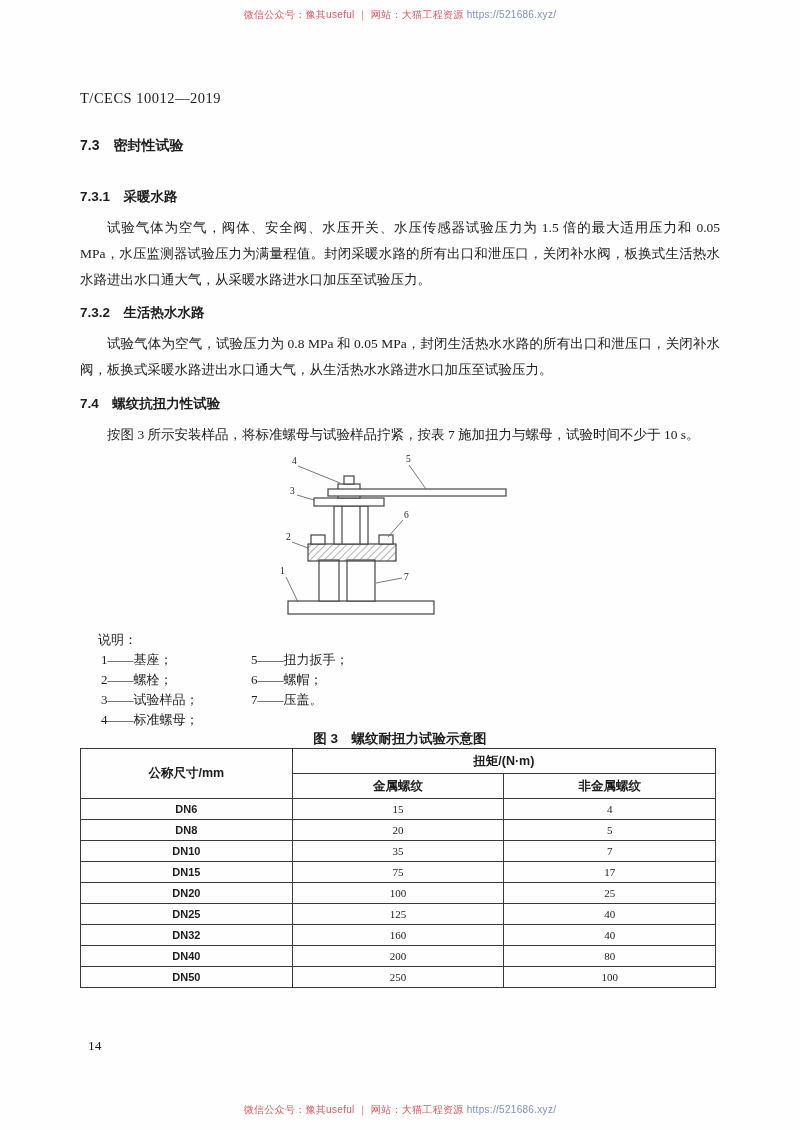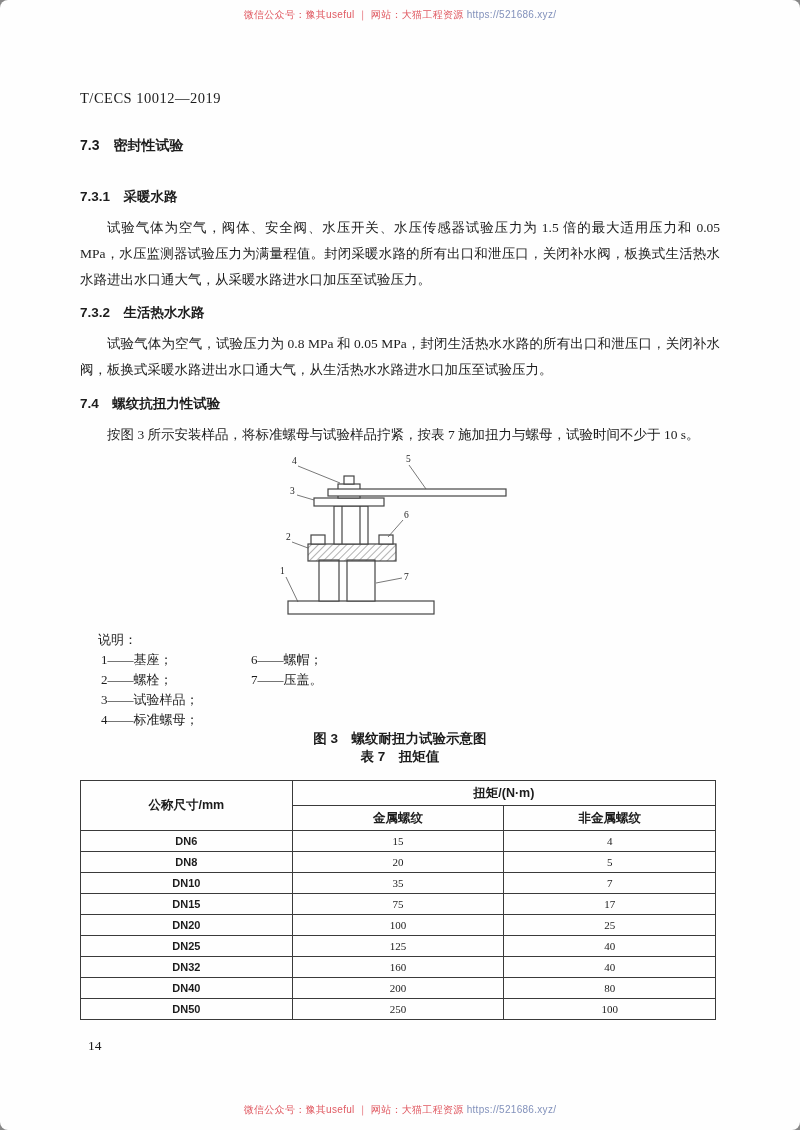--- a/index.html
+++ b/index.html
@@ -4,21 +4,20 @@
 <style>
   * { box-sizing: border-box; margin: 0; padding: 0; }
   body { background: #888; font-family: "Liberation Serif", "DejaVu Serif", serif; }
   .page {
     position: relative;
     width: 800px; height: 1130px;
     margin: 0 auto;
     background: #fefefe;
     color: #1c1c1c;
     overflow: hidden;
-    border-radius: 8px;
   }
   .watermark {
     position: absolute; left: 0; right: 0;
     text-align: center;
     font-family: "Liberation Sans", "DejaVu Sans", sans-serif;
     font-size: 10px;
     color: #e05a62;
     letter-spacing: 0.3px;
   }
   .wm-top { top: 8px; }
@@ -157,27 +156,27 @@
         <text x="126" y="130">7</text>
       </svg>
     </div>
 
     <div class="legend-title">说明：</div>
     <div class="legend-grid">
       <span>1——基座；</span>
       <span>2——螺栓；</span>
       <span>3——试验样品；</span>
       <span>4——标准螺母；</span>
+      <span>5——扭力扳手；</span>
       <span>6——螺帽；</span>
       <span>7——压盖。</span>
     </div>
 
     <div class="fig-caption">图 3　螺纹耐扭力试验示意图</div>
 
-    <div class="tbl-caption">表 7　扭矩值</div>
 
     <table class="torque">
       <thead>
         <tr>
           <th rowspan="2">公称尺寸/mm</th>
           <th colspan="2">扭矩/(N·m)</th>
         </tr>
         <tr>
           <th>金属螺纹</th>
           <th>非金属螺纹</th>

